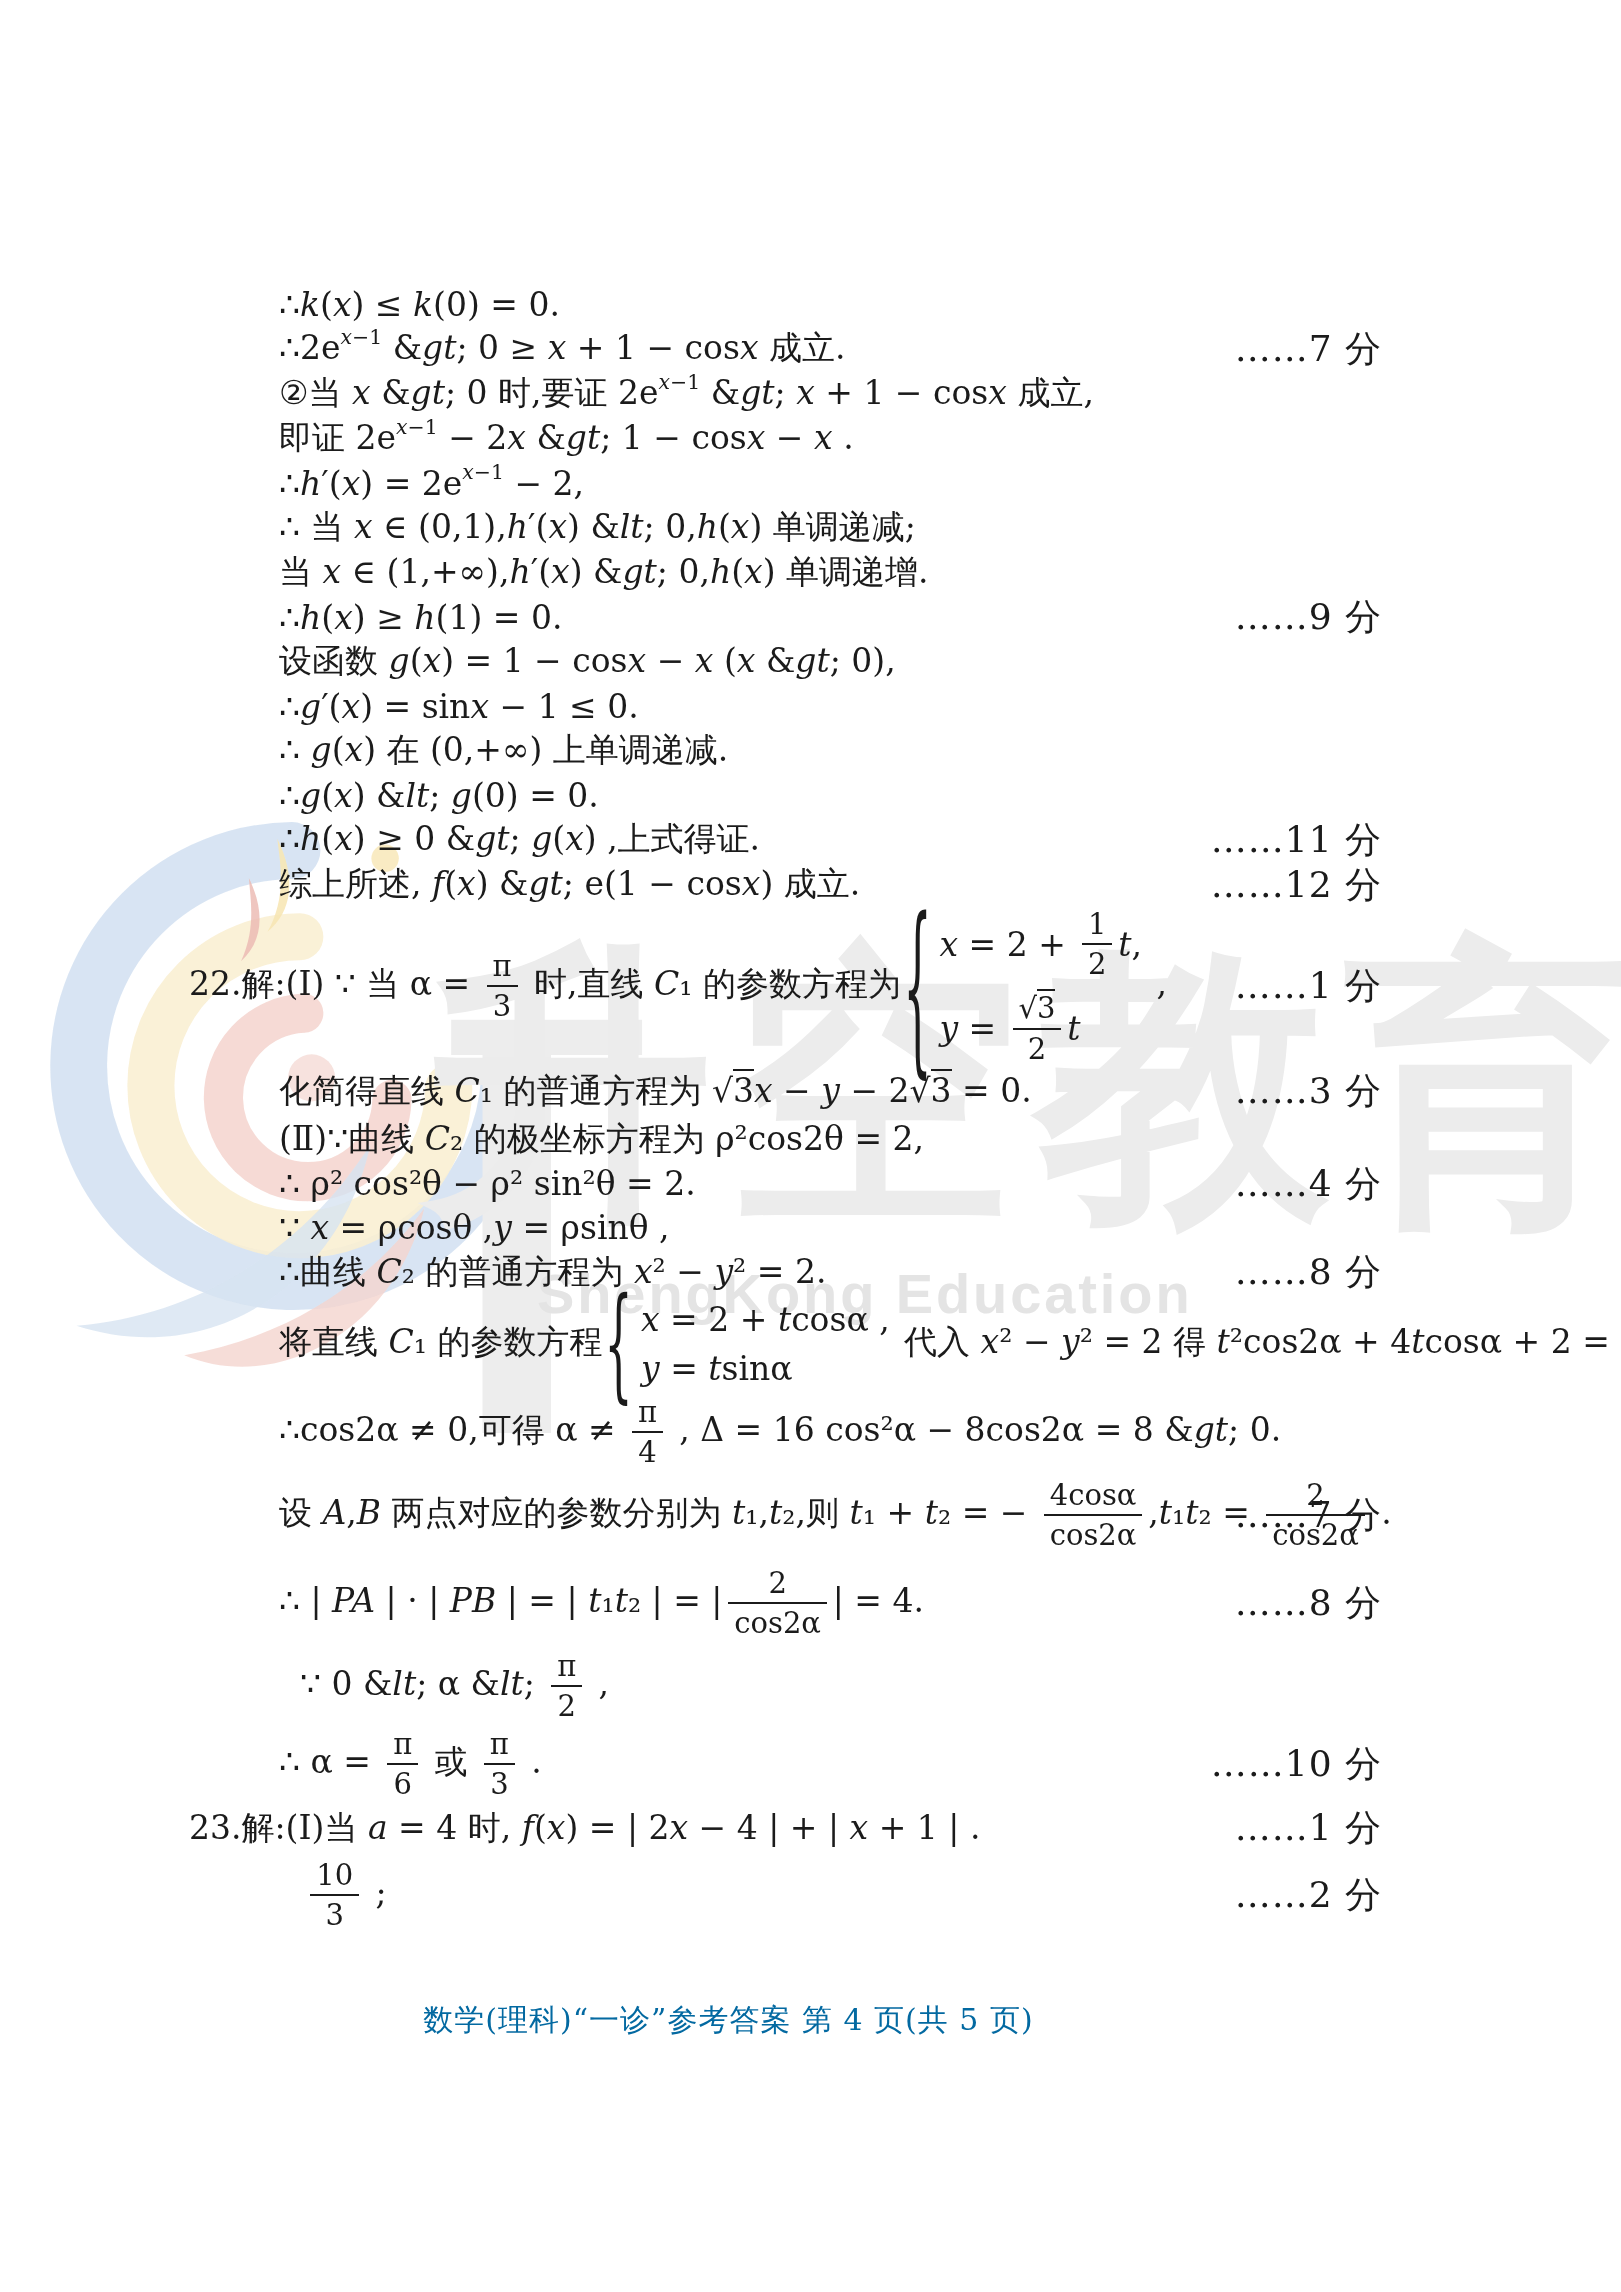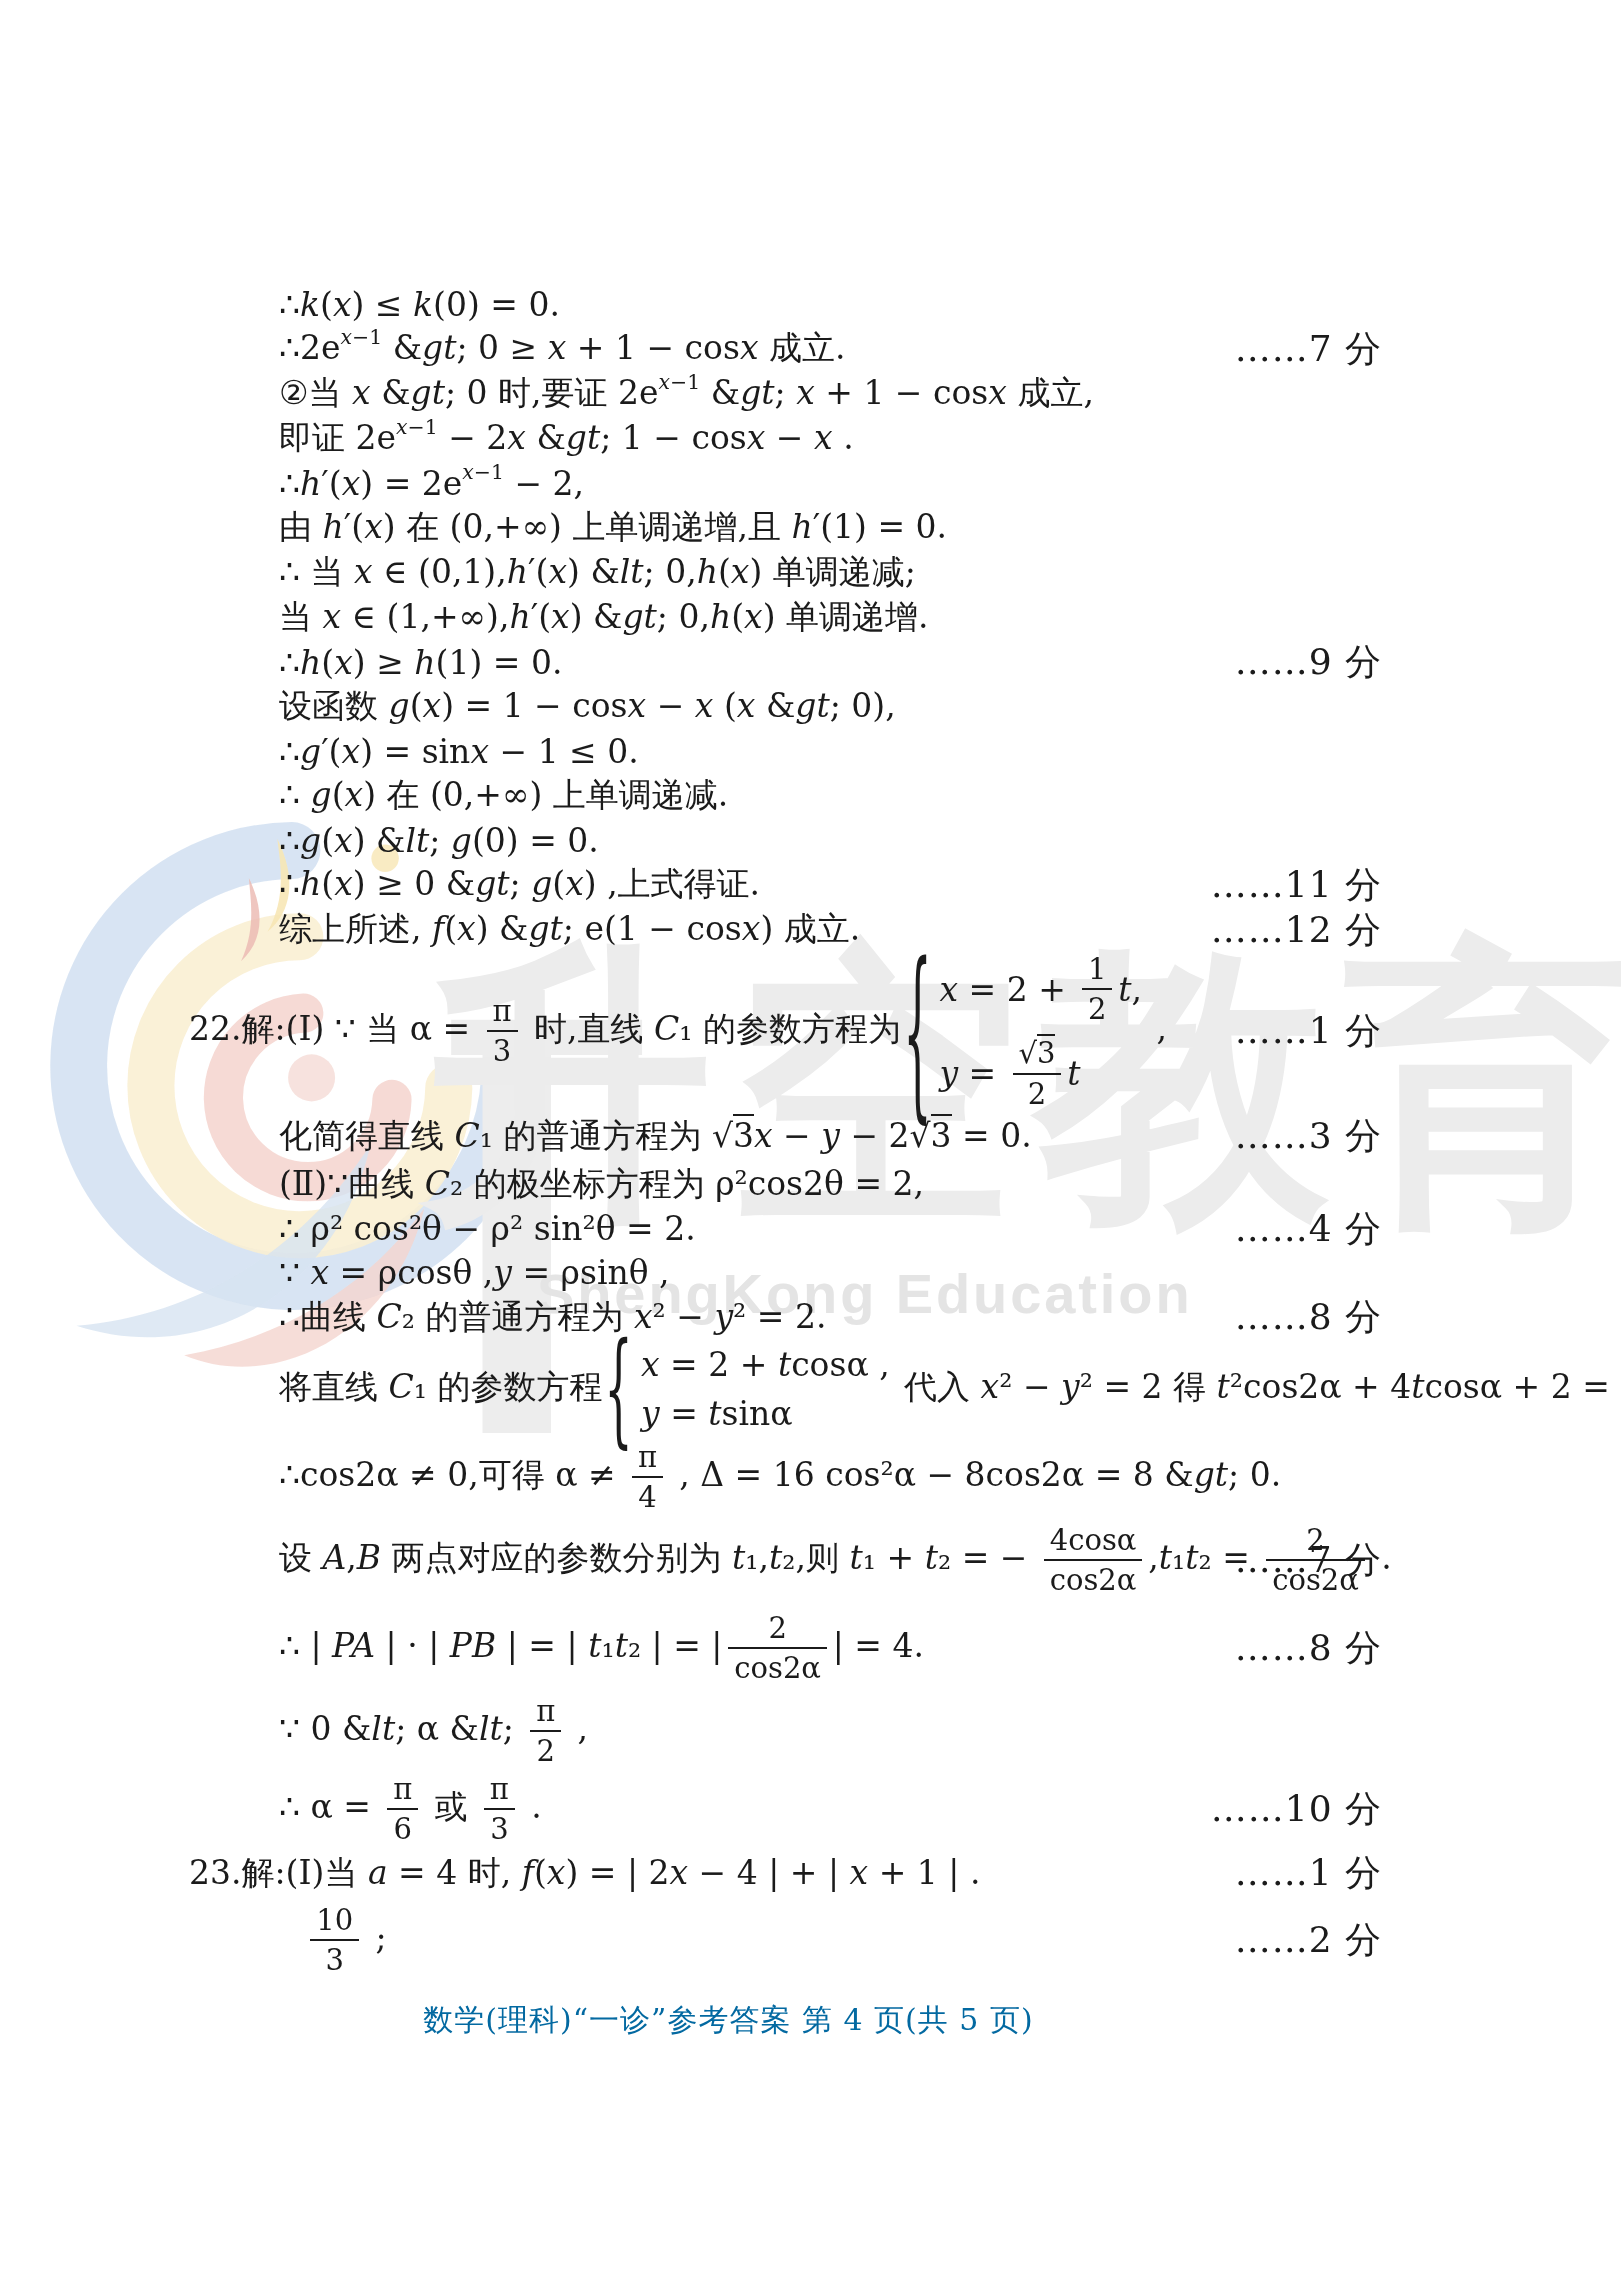--- a/index.html
+++ b/index.html
@@ -116,23 +116,20 @@
       <div class="line">
         <span class="line-body"><span class="tx">②当 <i>x</i> &amp;<i>gt</i>; 0 时,要证 2e</span><sup class="sp"><i>x</i>−1</sup><span class="tx"> &amp;<i>gt</i>; <i>x</i> + 1 − cos<i>x</i> 成立,</span></span>
       </div>
       <div class="line">
         <span class="line-body"><span class="tx">即证 2e</span><sup class="sp"><i>x</i>−1</sup><span class="tx"> − 2<i>x</i> &amp;<i>gt</i>; 1 − cos<i>x</i> − <i>x</i> .</span></span>
       </div>
       <div class="line">
         <span class="line-body"><span class="tx">∴<i>h</i>′(<i>x</i>) = 2e</span><sup class="sp"><i>x</i>−1</sup><span class="tx"> − 2,</span></span>
       </div>
       <div class="line">
-        <span class="line-body"><span class="tx">由 <i>h</i>′(<i>x</i>) 在 (0,+∞) 上单调递增,且 <i>h</i>′(1) = 0.</span></span>
-      </div>
-      <div class="line">
         <span class="line-body"><span class="tx">∴ 当 <i>x</i> ∈ (0,1),<i>h</i>′(<i>x</i>) &amp;<i>lt</i>; 0,<i>h</i>(<i>x</i>) 单调递减;</span></span>
       </div>
       <div class="line">
         <span class="line-body"><span class="tx">当 <i>x</i> ∈ (1,+∞),<i>h</i>′(<i>x</i>) &amp;<i>gt</i>; 0,<i>h</i>(<i>x</i>) 单调递增.</span></span>
       </div>
       <div class="line">
         <span class="line-body"><span class="tx">∴<i>h</i>(<i>x</i>) ≥ <i>h</i>(1) = 0.</span></span>
         <span class="score">……9 分</span>
       </div>
       <div class="line">
@@ -229,21 +226,21 @@
           </span><span class="tx"> .</span></span>
         <span class="score">……7 分</span>
       </div>
       <div class="line" style="min-height: 88px;">
         <span class="line-body"><span class="tx">∴ | <i>PA</i> | · | <i>PB</i> | = | <i>t</i>₁<i>t</i>₂ | = |</span><span class="frac">
             <span class="num">2</span>
             <span class="den">cos2α</span>
           </span><span class="tx">| = 4.</span></span>
         <span class="score">……8 分</span>
       </div>
-      <div class="line" style="min-height: 78px;">
+      <div class="line" style="min-height: 78px; margin-left: 21px;">
         <span class="line-body"><span class="tx">∵ 0 &amp;<i>lt</i>; α &amp;<i>lt</i>; </span><span class="frac">
             <span class="num">π</span>
             <span class="den">2</span>
           </span><span class="tx"> ,</span></span>
       </div>
       <div class="line" style="min-height: 78px;">
         <span class="line-body"><span class="tx">∴ α = </span><span class="frac">
             <span class="num">π</span>
             <span class="den">6</span>
           </span><span class="tx"> 或 </span><span class="frac">

